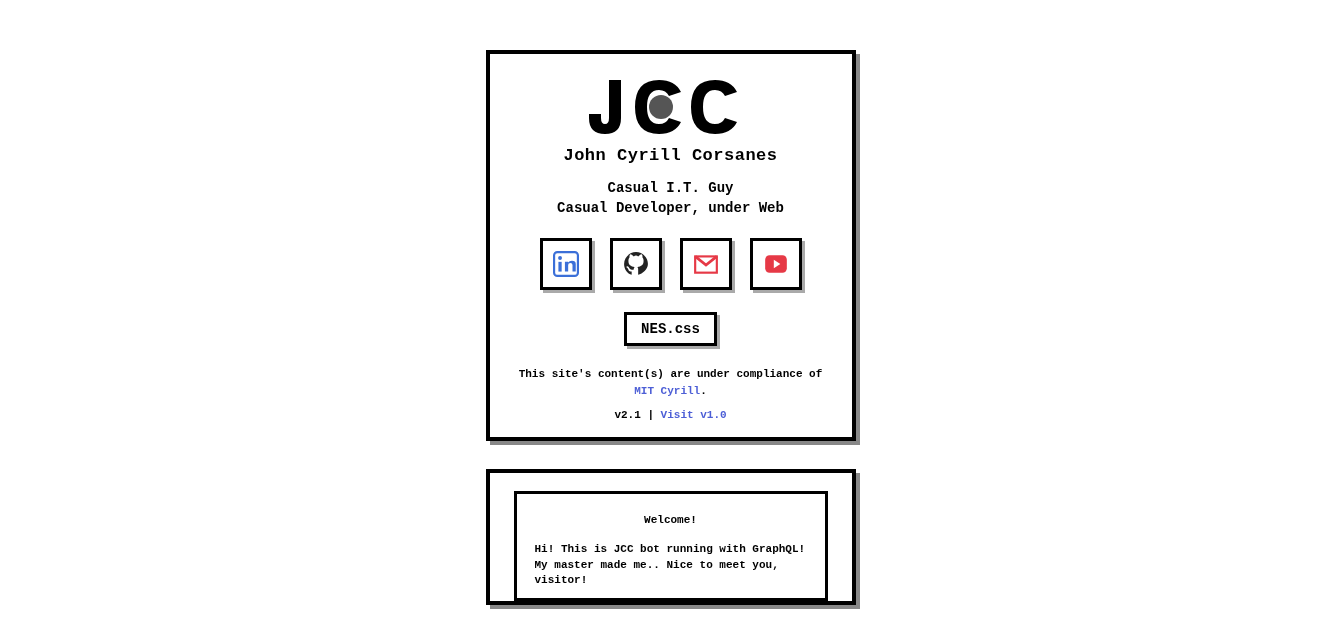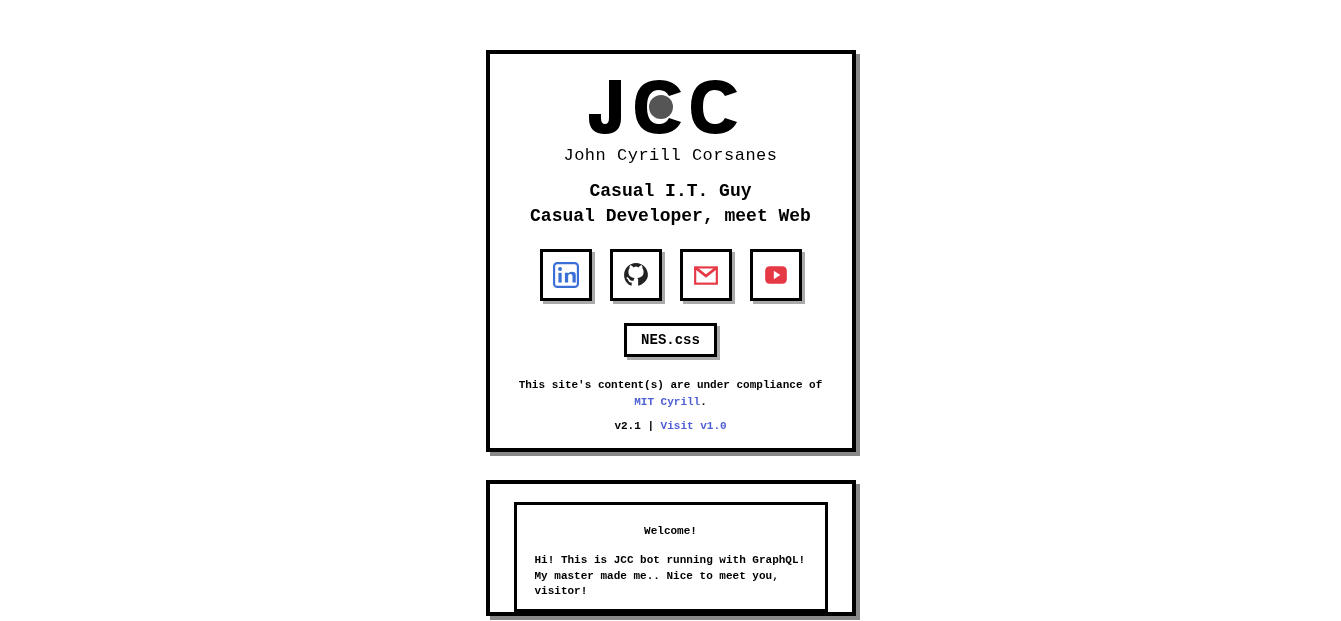--- a/index.html
+++ b/index.html
@@ -36,29 +36,29 @@
     }
     
     .logo-svg {
       width: 180px;
       height: 70px;
     }
     
     .name-title {
       text-align: center;
       font-size: 17px;
-      font-weight: normal;
+      font-weight: bold;
       letter-spacing: 0.5px;
       margin-bottom: 14px;
       font-family: 'Courier New', monospace;
     }
     
     .subtitle {
       text-align: center;
-      font-size: 18px;
+      font-size: 14px;
       font-weight: bold;
       line-height: 1.4;
       margin-bottom: 20px;
       font-family: 'Courier New', monospace;
     }
     
     .social-row {
       display: flex;
       justify-content: center;
       gap: 18px;
@@ -173,21 +173,21 @@
       <circle cx="80" cy="33" r="12" fill="#555"></circle>
 
       <path d="M 134 6 Q 110 6 110 33 Q 110 60 134 60 Q 150 60 156 48 L 144 44 Q 141 50 134 50 Q 122 50 122 33 Q 122 16 134 16 Q 141 16 144 22 L 156 18 Q 150 6 134 6 Z" fill="#000"></path>
     </svg>
   </div>
 
   <div class="name-title">John Cyrill Corsanes</div>
 
   <div class="subtitle">
     <span>Casual I.T. Guy</span><br>
-    <span>Casual Developer, meet Web</span>
+    <span>Casual Developer, under Web</span>
   </div>
 
   <div class="social-row">
     <div class="social-btn">
       <svg width="26" height="26" viewBox="0 0 24 24">
         <rect x="1" y="1" width="22" height="22" rx="3" fill="none" stroke="#3b6fd8" stroke-width="2"></rect>
         <rect x="5" y="10" width="3" height="9" fill="#3b6fd8"></rect>
         <circle cx="6.5" cy="6.5" r="1.8" fill="#3b6fd8"></circle>
         <path d="M 11 10 L 11 19 L 14 19 L 14 13 Q 14 11 16 11 Q 18 11 18 13 L 18 19 L 21 19 L 21 12 Q 21 9 17.5 9 Q 15 9 14 10.5 L 14 10 Z" fill="#3b6fd8"></path>
       </svg>

